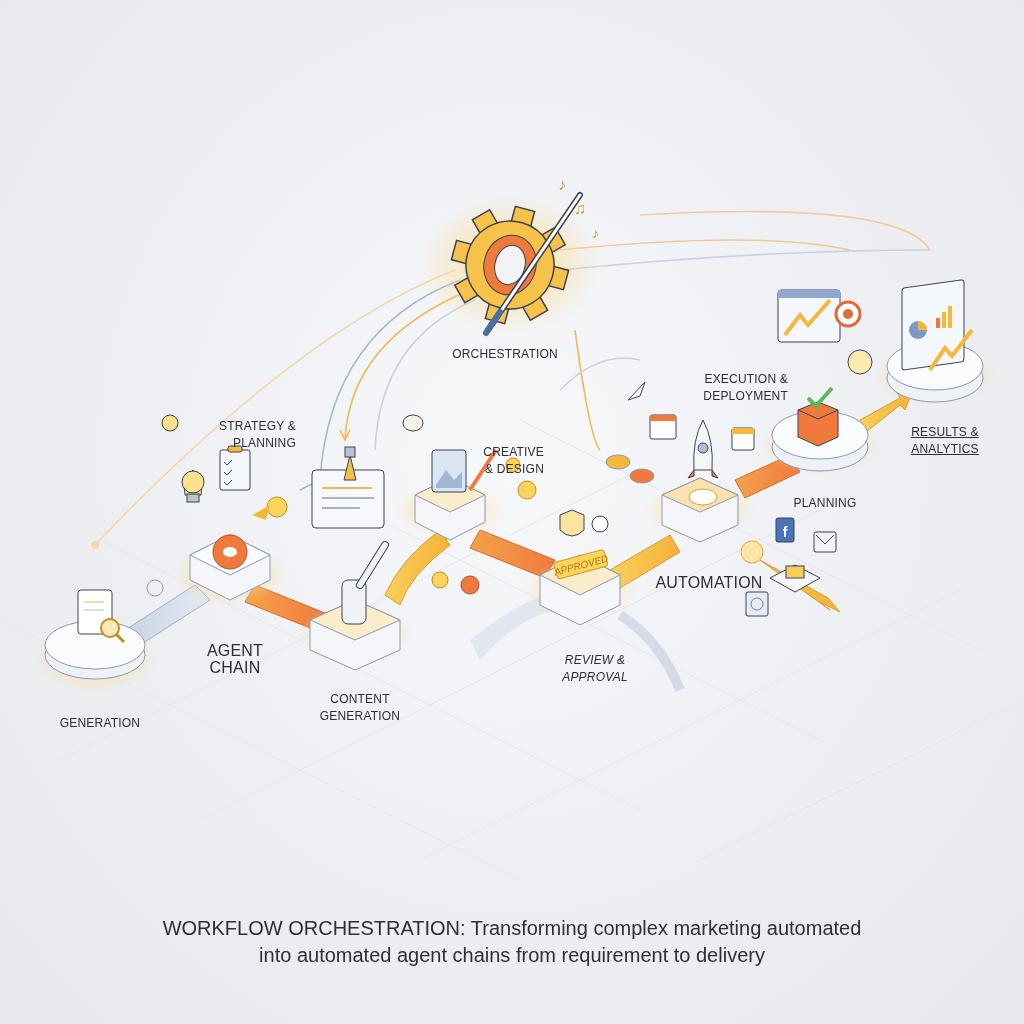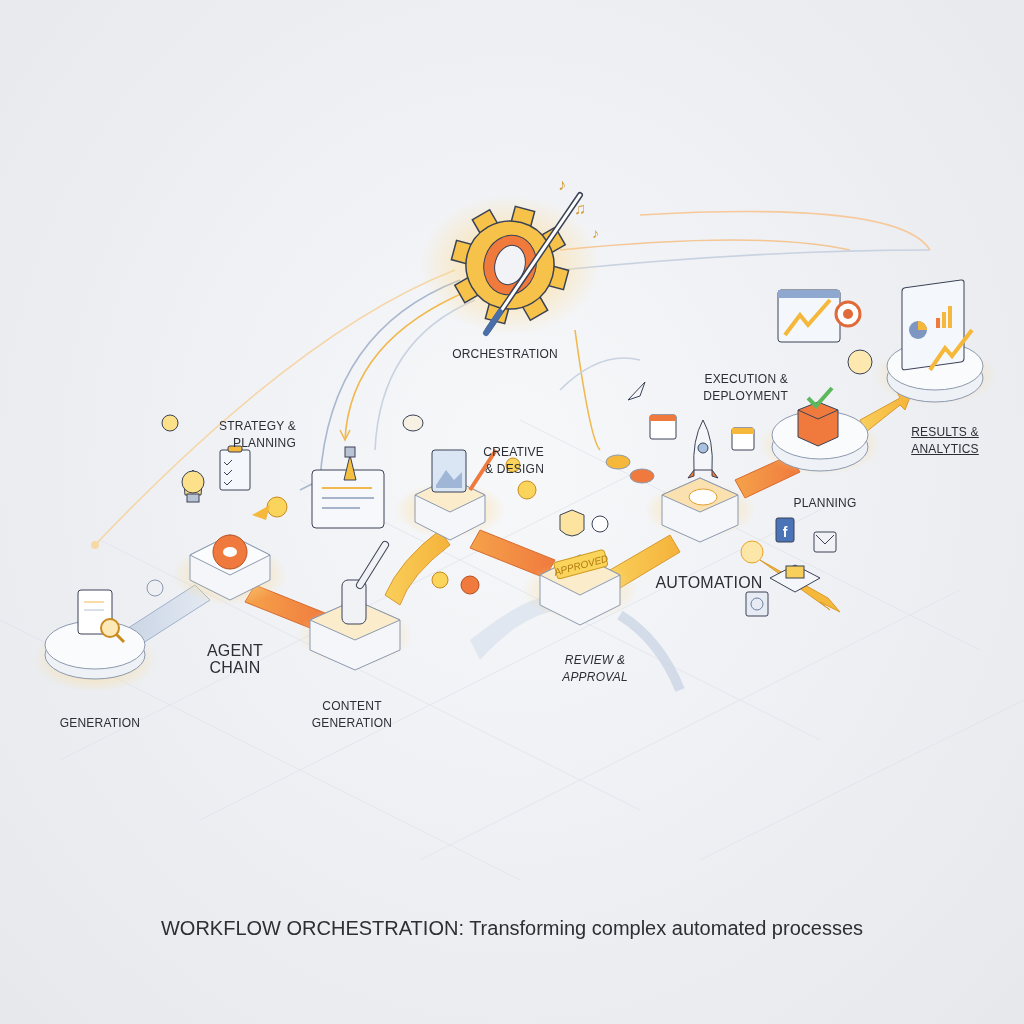--- a/index.html
+++ b/index.html
@@ -233,28 +233,29 @@
     <text x="574" y="214" font-size="16" fill="#d29a2a">♫</text>
     <text x="592" y="238" font-size="14" fill="#d29a2a">♪</text>
   </g>
 </svg>
 
 <div class="label" style="left:445px;top:346px;width:120px;">ORCHESTRATION</div>
 <div class="label" style="left:40px;top:715px;width:120px;">GENERATION</div>
 <div class="label left" style="left:186px;top:418px;width:110px;">STRATEGY &amp;
 PLANNING</div>
 <div class="label small" style="left:180px;top:630px;width:110px;margin-top:12px;">AGENT CHAIN</div>
-<div class="label" style="left:292px;top:691px;width:120px;margin-top:7px;">CONTENT
+<div class="label" style="left:300px;top:691px;width:120px;">CONTENT
 GENERATION</div>
 <div class="label left" style="left:434px;top:409px;width:110px;margin-top:35px;">CREATIVE
 &amp; DESIGN</div>
 <div class="label" style="left:540px;top:652px;width:110px;font-style:italic;">REVIEW &amp;
 APPROVAL</div>
 <div class="label left" style="left:658px;top:371px;width:130px;">EXECUTION &amp;
 DEPLOYMENT</div>
 <div class="label small" style="left:654px;top:574px;width:110px;">AUTOMATION</div>
 <div class="label" style="left:775px;top:495px;width:100px;">PLANNING</div>
 <div class="label" style="left:890px;top:424px;width:110px;text-decoration:underline;">RESULTS &amp;
 ANALYTICS</div>
 
 <div class="caption">
-  <div>WORKFLOW ORCHESTRATION: Transforming complex automated processes</div>
+  <div>WORKFLOW ORCHESTRATION: Transforming complex marketing automated</div>
+  <div>into automated agent chains from requirement to delivery</div>
 </div>
 
 </body></html>

